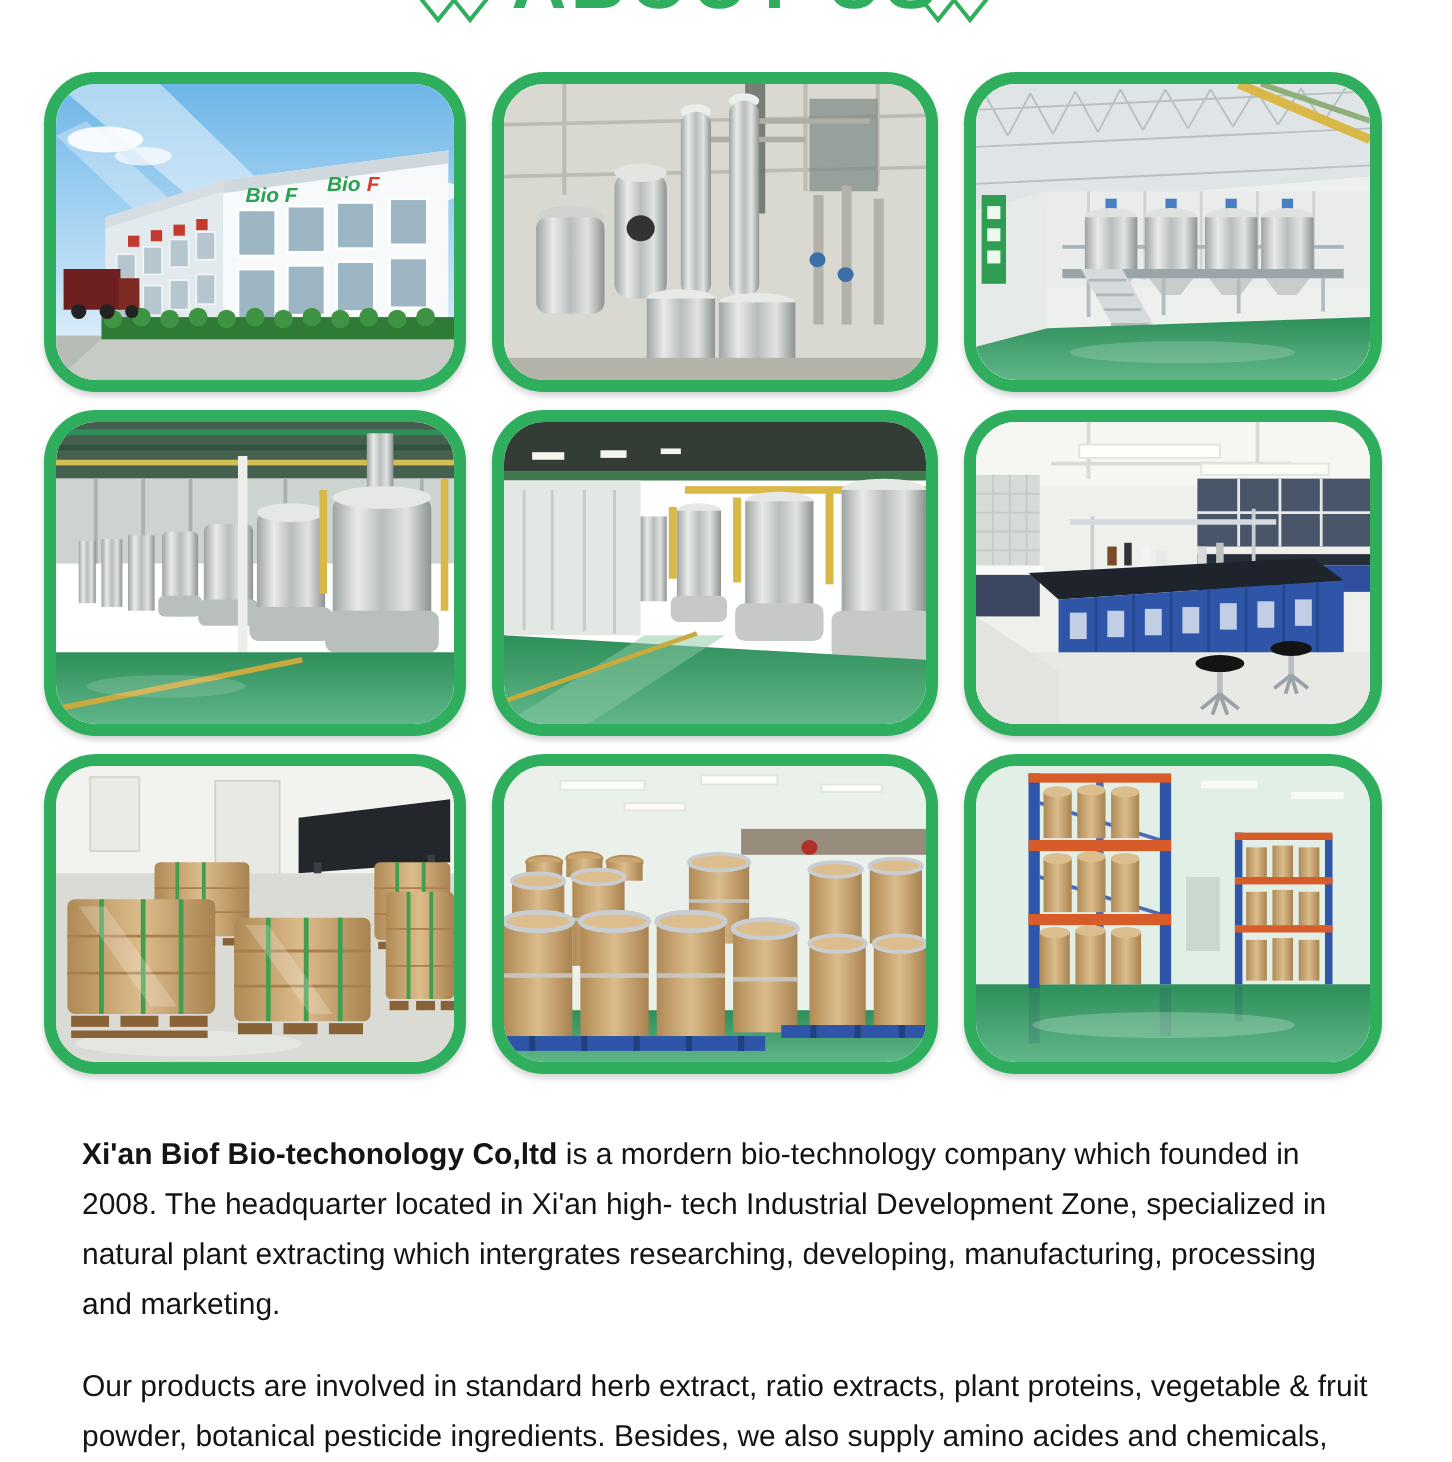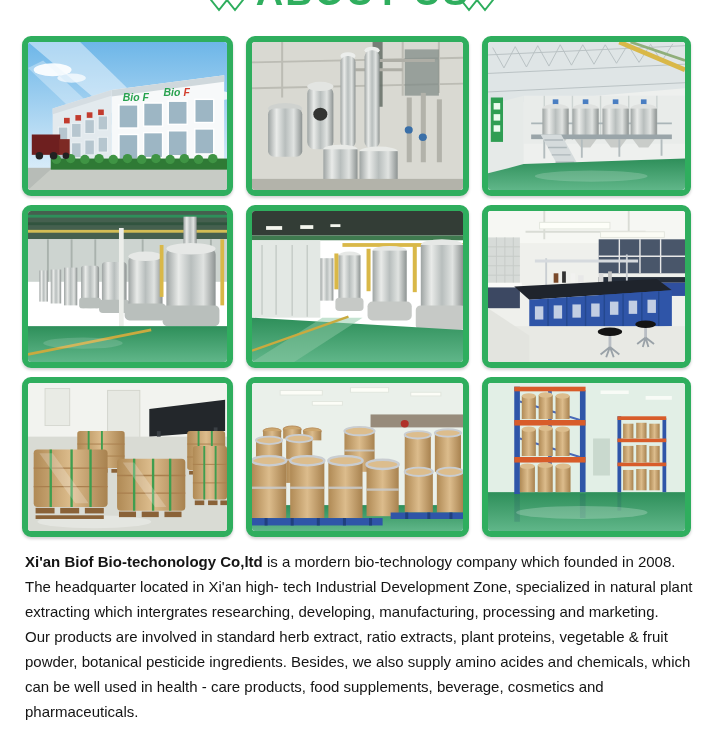--- a/index.html
+++ b/index.html
@@ -14,29 +14,29 @@
   }
   .deco{position:absolute;top:-11px;}
   .deco-left{left:210px;}
   .deco-right{left:460px;}
   .photo-grid{
     position:absolute;left:22px;top:36px;
     display:grid;grid-template-columns:211px 223px 209px;grid-template-rows:160px 163px 160px;
     column-gap:13px;row-gap:9px;
   }
   .frame{
-    box-sizing:border-box;border:6px solid #2fae5e;border-radius:9px;overflow:hidden;
+    box-sizing:border-box;border:6px solid #2fae5e;border-radius:26px;overflow:hidden;
     background:#fff;box-shadow:0 2px 3px rgba(0,0,0,0.18);
   }
   .frame svg{display:block;width:100%;height:100%;}
   .about{
     position:absolute;left:25px;top:549px;width:678px;
     font-size:15px;line-height:25px;color:#141414;
   }
-  .about p{margin:0;}
+  .about p{margin:16px;}
   .about .co{font-weight:bold;}
 </style>
 </head>
 <body>
 
 <svg width="0" height="0" style="position:absolute" aria-hidden="true">
   <defs>
     <linearGradient id="sky" x1="0" y1="0" x2="0" y2="1">
       <stop offset="0" stop-color="#6db6e8"></stop>
         <stop offset="1" stop-color="#eaf5fc"></stop>

